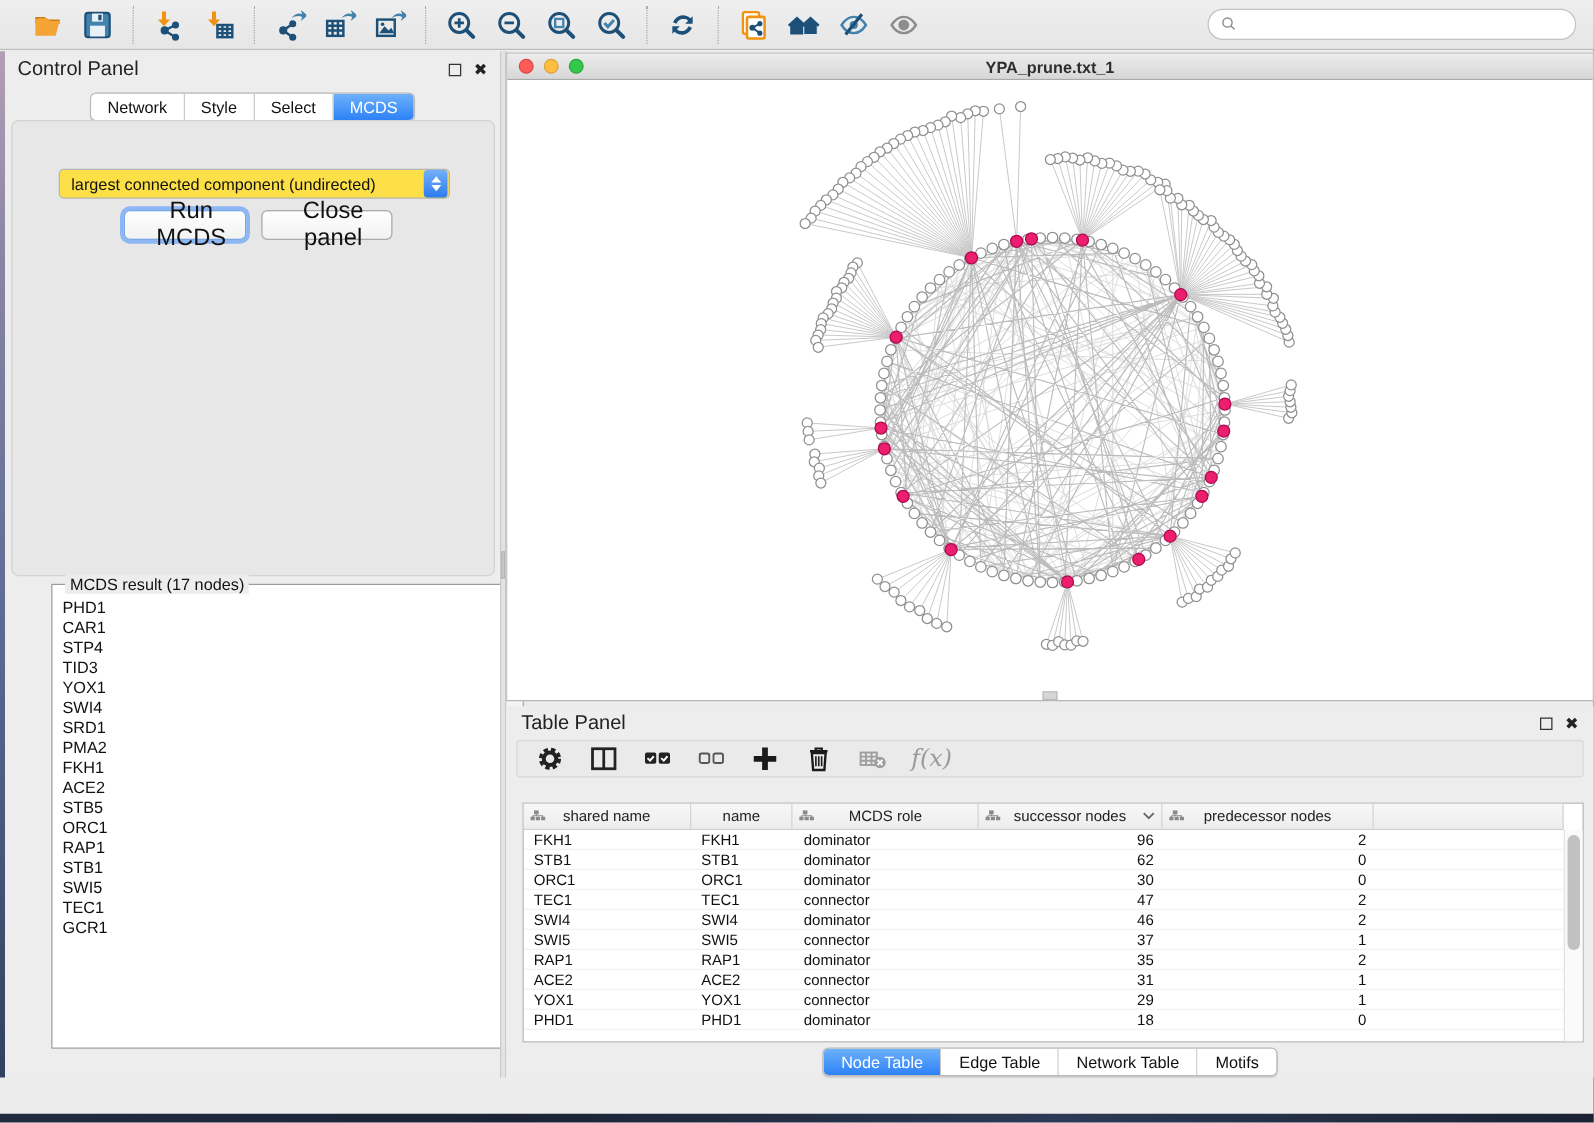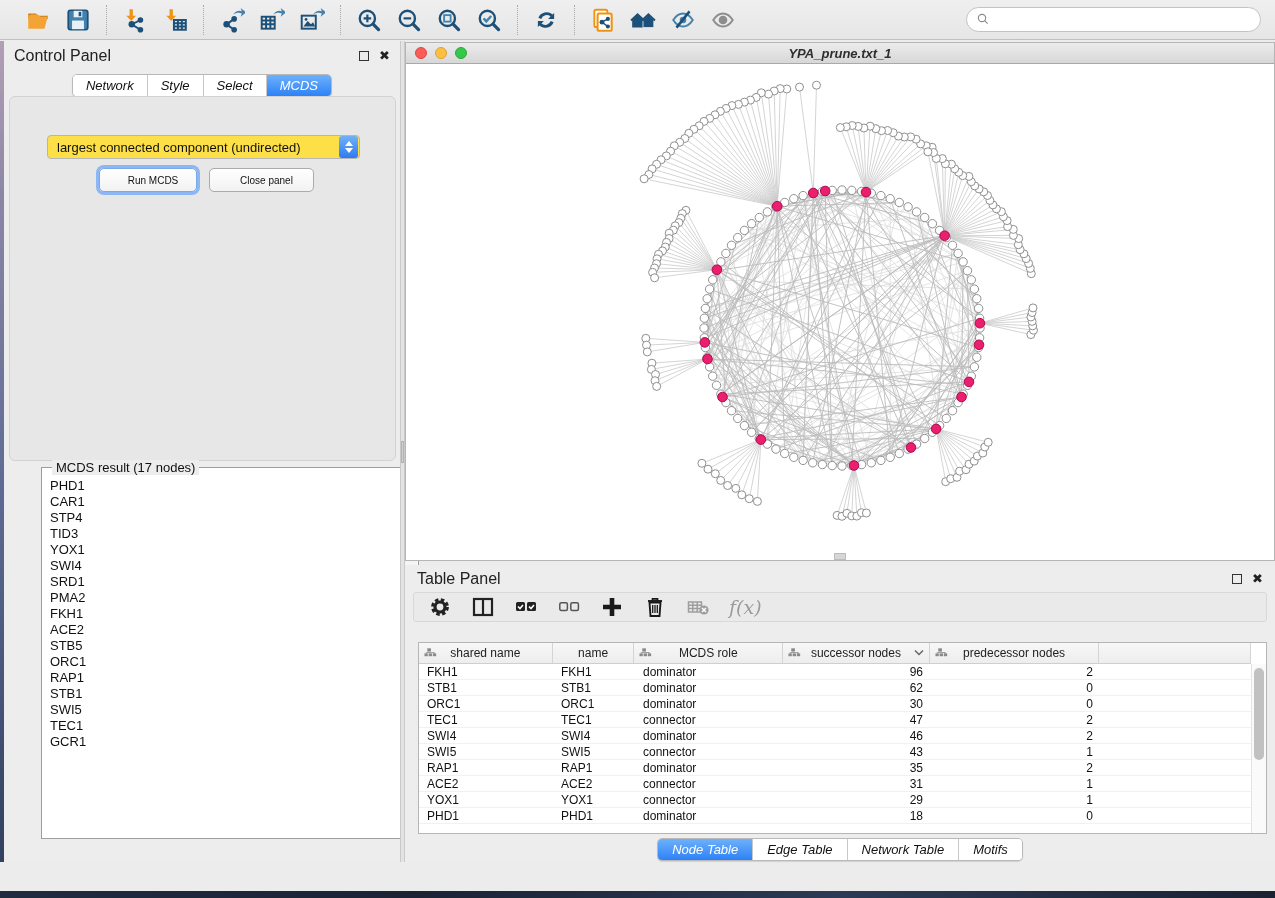--- a/index.html
+++ b/index.html
@@ -32,55 +32,55 @@
   
   .control-panel { position:absolute; left:4px; top:0; width:396px; height:821px; background:#ededed; }
   .panel-head { position:absolute; left:0; top:4px; width:100%; height:22px; display:flex; align-items:center; padding:0 10px; }
   .panel-title { font-size:16px; color:#222; }
   .panel-ctrls { margin-left:auto; display:flex; gap:10px; align-items:center; }
   .float-btn { width:10px; height:10px; border:1.5px solid #333; background:transparent; }
   .close-btn { font-size:13px; font-weight:bold; color:#222; line-height:10px; }
 
   .cp-tabs { position:absolute; left:0; top:33px; width:100%; display:flex; justify-content:center; }
   .tabrow { display:flex; border:1px solid #b9b9b9; border-radius:5px; overflow:hidden; background:#fff;
-    box-shadow:0 1px 1px rgba(0,0,0,.12);font-style:italic; }
+    box-shadow:0 1px 1px rgba(0,0,0,.12); }
   .tabrow .tab { padding:3px 13px; font-size:13px; color:#111; background:#fff; border-right:1px solid #c9c9c9; }
   .tabrow .tab:last-child { border-right:none; }
   .tabrow .tab.sel { background:linear-gradient(#6db1fb,#2e82f7); color:#fff; }
 
   .cp-box { position:absolute; left:5px; top:55px; width:387px; height:365px; background:#e7e7e7;
     border:1px solid #d2d2d2; border-radius:6px; }
   .opt-label { text-align:center; margin-top:17px; font-size:13px; color:#111; }
   .dropdown { position:absolute; left:37px; top:38px; width:313px; height:24px; background:#fde047;
     border:1px solid #b5b5b5; border-radius:4px; display:flex; align-items:center; }
   .dropdown .dd-text { flex:1; padding:0 9px; font-size:13px; color:#111; white-space:nowrap; overflow:hidden; }
   .dd-stepper { width:19px; height:22px; border-radius:3px; margin-right:1px;
     background:linear-gradient(#71b0fa,#2d7bf0); display:flex; flex-direction:column; align-items:center; justify-content:center; gap:2px; }
   .dd-up { width:0; height:0; border-left:4px solid transparent; border-right:4px solid transparent; border-bottom:5px solid #fff; }
   .dd-dn { width:0; height:0; border-left:4px solid transparent; border-right:4px solid transparent; border-top:5px solid #fff; }
   .btn { position:absolute; height:24px; background:linear-gradient(#ffffff,#f2f2f2); border:1px solid #ababab;
-    border-radius:5px; font-size:10px; color:#111; display:flex; align-items:center; justify-content:center; font-family:inherit;padding-left:10px; }
+    border-radius:5px; font-size:19px; color:#111; display:flex; align-items:center; justify-content:center; font-family:inherit;padding-left:10px; }
   .btn.focusring { box-shadow:0 0 0 3px rgba(90,155,250,.65); border-color:#7aa9e8; }
 
   .result-box { position:absolute; left:5px; top:426px; width:378px; height:372px; background:#fff;
     border:1px solid #9d9d9d;margin-left:32px; }
   .result-legend { position:absolute; left:10px; top:-8px; background:#ededed; padding:0 4px; font-size:13px; color:#111; }
   .result-list { position:absolute; left:1px; top:8px; right:14px; bottom:2px; overflow:hidden;
     padding:2px 0 0 7px; font-size:13px; line-height:16px; color:#111; }
   .result-scroll { position:absolute; top:1px; right:1px; width:13px; bottom:1px; background:#f4f4f4; border-left:1px solid #e2e2e2; }
 
   
   .v-split { position:absolute; left:400px; top:0; width:5px; height:821px; background:#e3e3e3; border-left:1px solid #c9c9c9; border-right:1px solid #c9c9c9; }
   .v-split .handle { position:absolute; left:0; top:400px; width:3px; height:22px; background:#cfcfcf; border:1px solid #b3b3b3; }
 
   
   .right-col { position:absolute; left:405px; top:0; width:870px; height:821px; }
   .net-window { position:absolute; left:0; top:1px; width:870px; height:519px; background:#fff; border:1px solid #b5b5b5; }
   .net-titlebar { position:absolute; left:0; top:0; width:100%; height:21px;
-    background:linear-gradient(#ececec,#d7d7d7); border-bottom:1px solid #a9a9a9; display:flex; align-items:center;font-style:italic; }
+    background:linear-gradient(#ececec,#d7d7d7); border-bottom:1px solid #a9a9a9; display:flex; align-items:center; }
   .lights { display:flex; gap:8px; margin-left:9px; }
   .light { width:12px; height:12px; border-radius:50%; }
   .light.red { background:#fc5b57; border:1px solid #d94744; }
   .light.yellow { background:#fdbe41; border:1px solid #dba338; }
   .light.green { background:#34c84a; border:1px solid #2aa73d; }
   .net-title { position:absolute; left:0; right:0; text-align:center; font-size:13px; font-weight:bold; color:#2e2e2e; }
   .net-canvas { position:absolute; left:0; top:21px; width:868px; height:496px; background:#fff; overflow:hidden; }
   .net-split-handle { position:absolute; left:428px; bottom:0px; width:12px; height:7px; background:#d6d6d6; border:1px solid #bdbdbd; }
 
   
@@ -761,21 +761,21 @@
                 <span class="nt-cell" style="width:134px">SWI4</span>
                 <span class="nt-cell" style="width:82px">SWI4</span>
                 <span class="nt-cell" style="width:149px">dominator</span>
                 <span class="nt-cell num" style="width:147px">46</span>
                 <span class="nt-cell num" style="width:170px">2</span>
               </div>
               <div class="nt-row">
                 <span class="nt-cell" style="width:134px">SWI5</span>
                 <span class="nt-cell" style="width:82px">SWI5</span>
                 <span class="nt-cell" style="width:149px">connector</span>
-                <span class="nt-cell num" style="width:147px">43</span>
+                <span class="nt-cell num" style="width:147px">37</span>
                 <span class="nt-cell num" style="width:170px">1</span>
               </div>
               <div class="nt-row">
                 <span class="nt-cell" style="width:134px">RAP1</span>
                 <span class="nt-cell" style="width:82px">RAP1</span>
                 <span class="nt-cell" style="width:149px">dominator</span>
                 <span class="nt-cell num" style="width:147px">35</span>
                 <span class="nt-cell num" style="width:170px">2</span>
               </div>
               <div class="nt-row">

